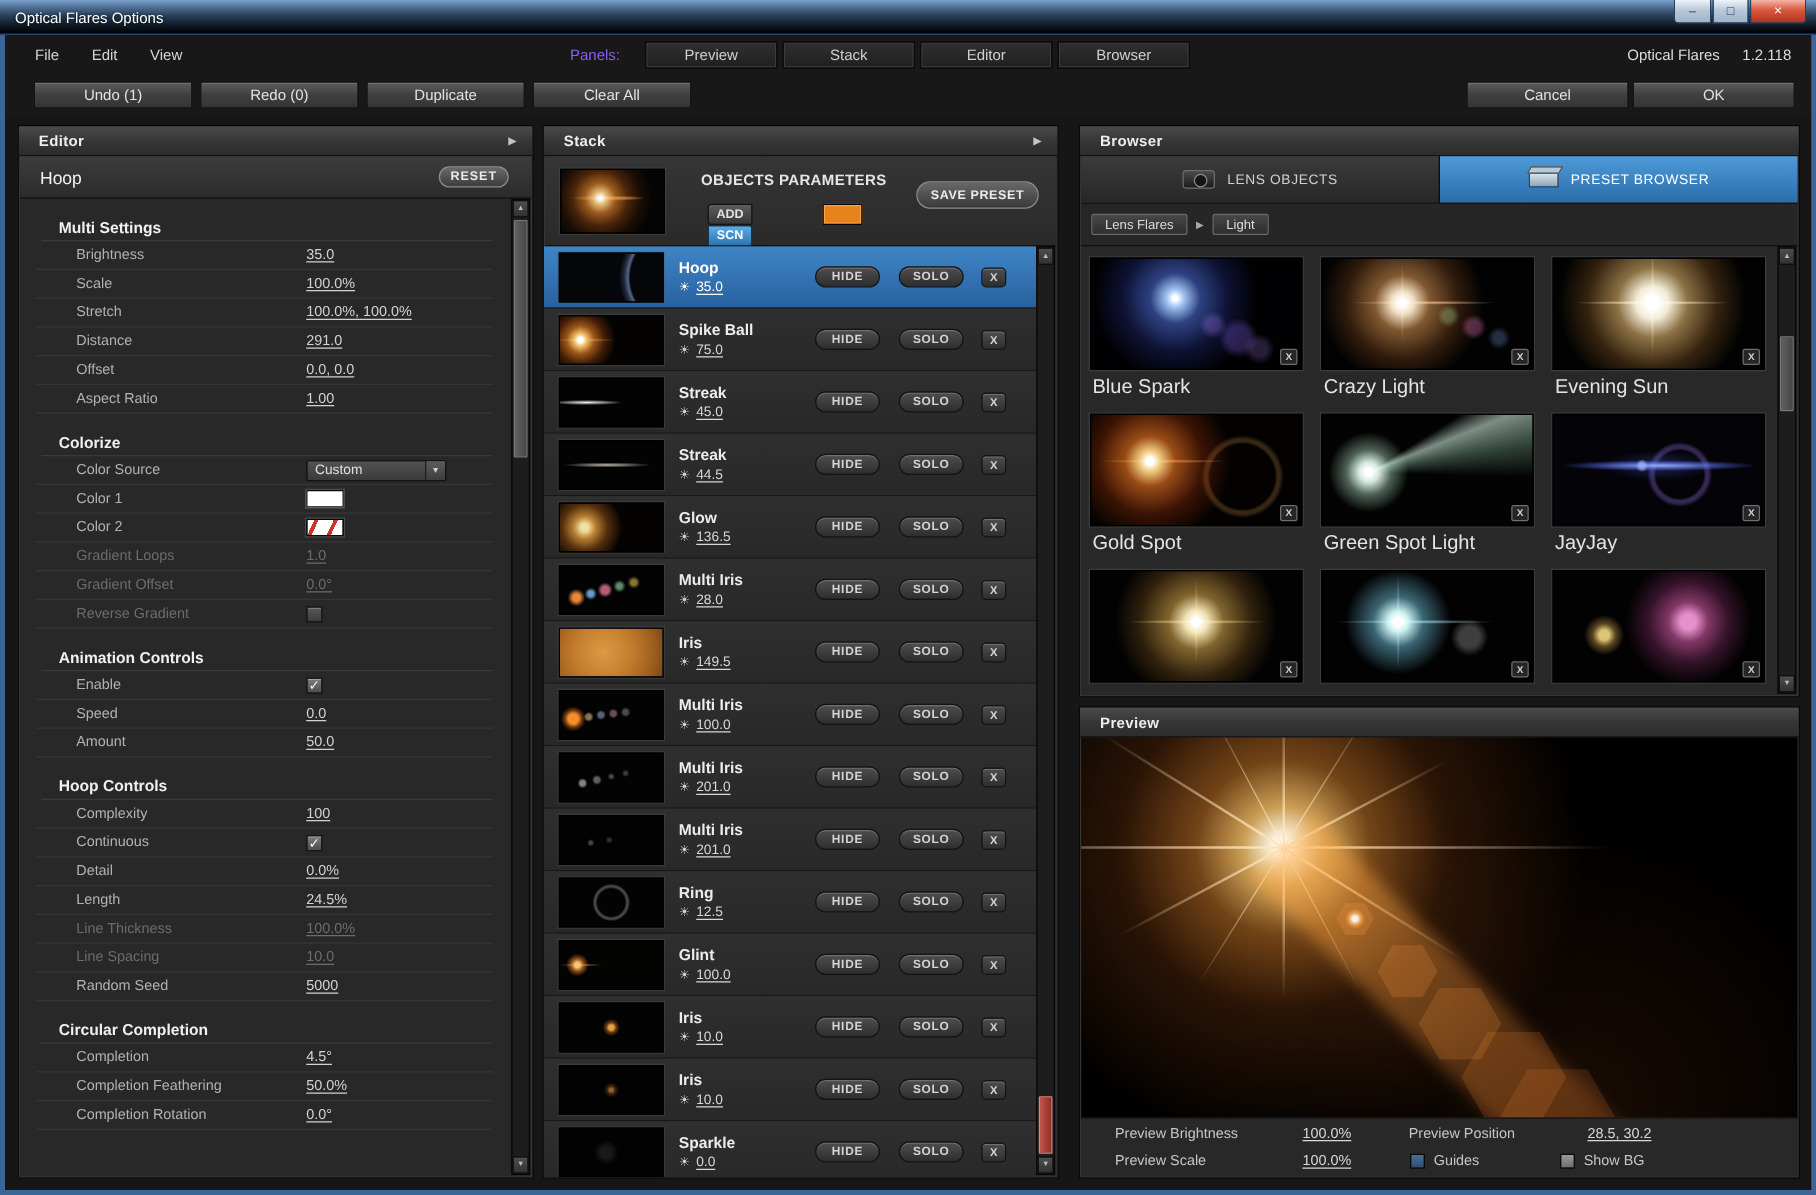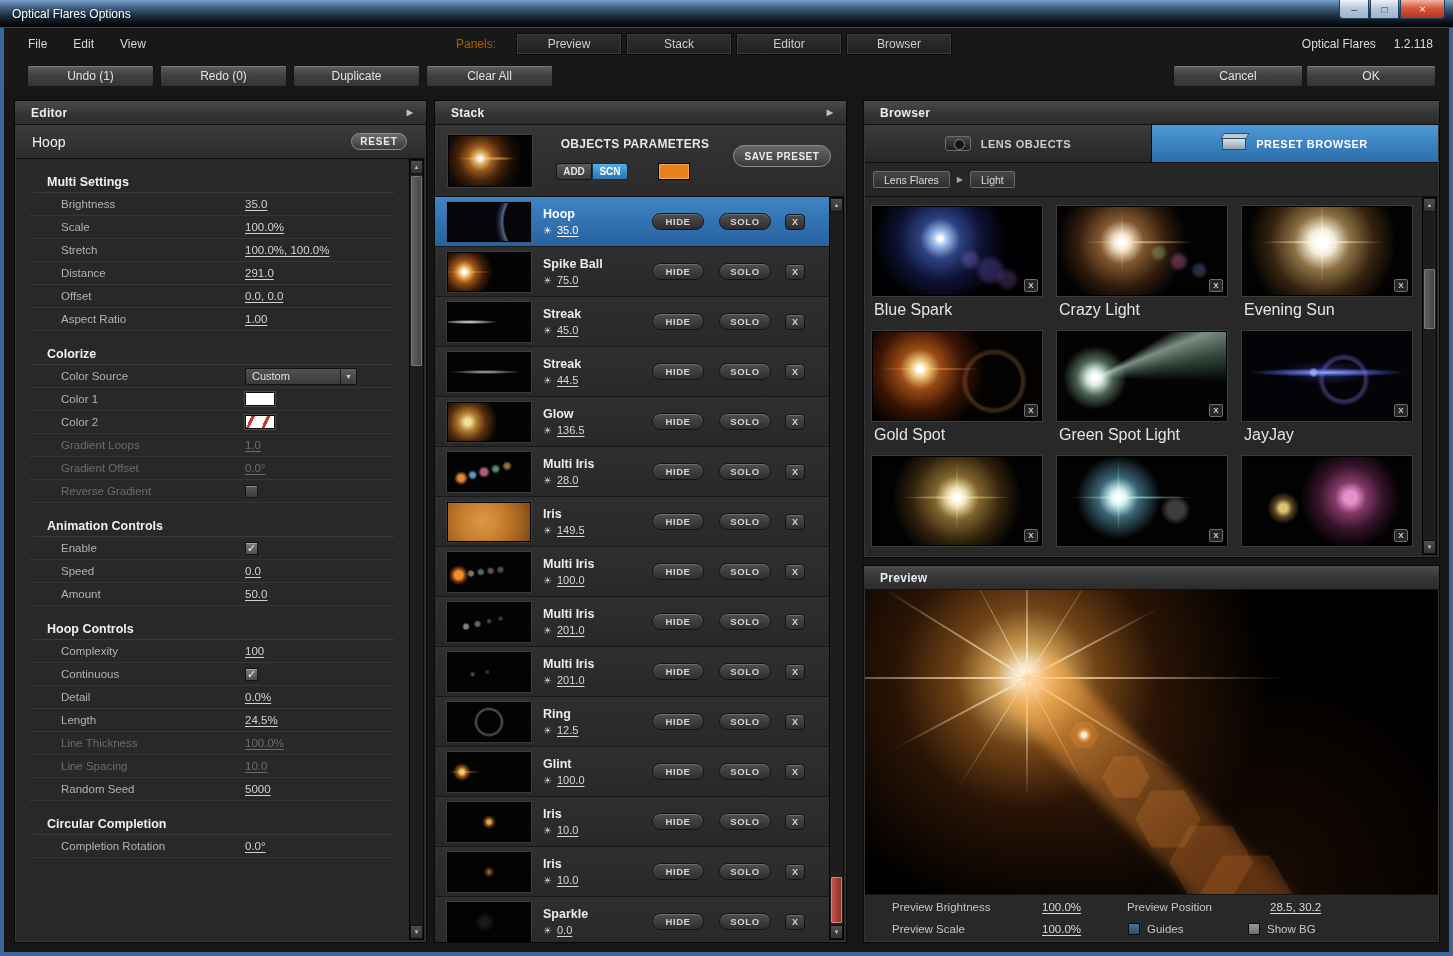--- a/index.html
+++ b/index.html
@@ -17,21 +17,21 @@
     font-size:10px; color:#1c3least a556; background:linear-gradient(#eef3f9,#b9c8da 45%,#9fb3c9); color:#233c58; }
   .win-btn.min { width:30px; border-radius:0 0 0 4px; }
   .win-btn.max { width:29px; }
   .win-btn.close { width:45px; border-radius:0 0 4px 0; background:linear-gradient(#f3b5a6,#d9573e 45%,#b03420); color:#fff; font-size:11px; }
   .frame { position:absolute; left:0; top:28px; width:1453px; height:928px; border:4px solid #3a669a; border-top:none; pointer-events:none; z-index:60; }
 
   
   .menubar { position:absolute; left:4px; right:4px; top:28px; height:32px; background:#181818; }
   .menu-items { position:absolute; left:24px; top:0; height:32px; display:flex; gap:26px; align-items:center; }
   .menu-item { font-size:12px; color:#d6d6d6; }
-  .panels-label { position:absolute; left:452px; top:9px; font-size:12px; color:#a16207; }
+  .panels-label { position:absolute; left:452px; top:9px; font-size:12px; color:#8b5cf6; }
   .panel-buttons { position:absolute; left:512px; top:5px; display:flex; gap:4px; }
   .panel-btn { width:106px; height:22px; display:flex; align-items:center; justify-content:center; font-size:12px; color:#cfcfcf;
     background:linear-gradient(#2f2f2f,#202020); border:1px solid #090909; box-shadow:inset 0 0 0 1px #3c3c3c; }
   .brand { position:absolute; right:16px; top:9px; font-size:12px; color:#dcdcdc; display:flex; gap:18px; }
 
   
   .toolbar { position:absolute; left:4px; right:4px; top:60px; height:34px; background:#181818; }
   .toolbar-buttons { position:absolute; left:23px; top:5px; display:flex; gap:6px; }
   .tool-btn, .tb-right-btn { width:127px; height:22px; display:flex; align-items:center; justify-content:center; font-size:12px; color:#e2e2e2;
     background:linear-gradient(#5e5e5e,#404040 48%,#343434); border:1px solid #151515; border-radius:2px; box-shadow:inset 0 1px 0 rgba(255,255,255,.18); }
@@ -76,21 +76,21 @@
     display:flex; align-items:center; justify-content:center; font-size:6px; color:#bdbdbd; }
   .scroll-btn.up { top:0; } .scroll-btn.down { bottom:0; }
   .scroll-thumb { position:absolute; left:1px; right:1px; background:linear-gradient(90deg,#616161,#474747); border:1px solid #787878; border-radius:1px; }
   .scroll-thumb.red { background:linear-gradient(90deg,#c2554c,#8f2f27); border:1px solid #d4857d; }
 
   
   .stack-global { position:absolute; left:1px; right:1px; top:24px; height:72px; background:linear-gradient(#353535,#2a2a2a); border-bottom:1px solid #101010; }
   .thumb-frame { border:1px solid #000; box-shadow:0 0 0 1px rgba(90,90,90,.35); }
   .global-thumb { position:absolute; left:12px; top:10px; width:84px; height:52px; }
   .global-title { position:absolute; left:118px; top:12px; width:162px; text-align:center; font-size:12px; font-weight:bold; color:#e6e6e6; letter-spacing:.3px; }
-  .add-scn { position:absolute; left:120px; top:38px; display:flex; }
+  .add-scn { position:absolute; left:130px; top:38px; display:flex;flex-direction:column; }
   .add-btn { width:36px; height:17px; border-radius:3px 0 0 3px; background:linear-gradient(#5c5c5c,#383838); border:1px solid #141414;
     display:flex; align-items:center; justify-content:center; font-size:10px; font-weight:bold; color:#e2e2e2; }
   .scn-btn { width:36px; height:17px; border-radius:0 3px 3px 0; background:linear-gradient(#58aee6,#2d74b1); border:1px solid #10314e;
     display:flex; align-items:center; justify-content:center; font-size:10px; font-weight:bold; color:#fff; }
   .global-swatch { position:absolute; left:222px; top:38px; width:32px; height:17px; border:1px solid #050505; box-shadow:inset 0 0 0 1px rgba(255,200,130,.5); }
   .save-preset-btn { position:absolute; right:14px; top:20px; width:98px; height:22px; border-radius:11px; background:linear-gradient(#686868,#3a3a3a);
     border:1px solid #8d8d8d; display:flex; align-items:center; justify-content:center; font-size:10px; font-weight:bold; letter-spacing:.5px; color:#ececec; }
   .stack-list { position:absolute; left:0; right:17px; top:96px; bottom:0; overflow:hidden; }
   .layer-row { height:50px; display:flex; align-items:center; padding-left:12px; background:linear-gradient(#2f2f2f,#282828); border-bottom:1px solid #181818; }
   .layer-row.selected { background:linear-gradient(#3f85c6,#28619f); }
@@ -103,21 +103,21 @@
   .bright-val { font-size:11px; color:#d8d8d8; text-decoration:underline; text-underline-offset:2px; }
   .layer-row.selected .bright-val, .layer-row.selected .sun-icon { color:#fff; }
   .pill-btn { width:52px; height:17px; border-radius:9px; flex:none; background:linear-gradient(#4e4e4e,#2e2e2e); border:1px solid #131313;
     box-shadow:inset 0 1px 0 rgba(255,255,255,.2); display:flex; align-items:center; justify-content:center; font-size:9.5px; font-weight:bold; letter-spacing:.6px; color:#d4d4d4; }
   .hide-btn { margin-left:2px; } .solo-btn { margin-left:15px; }
   .x-btn { margin-left:14px; width:20px; height:16px; border-radius:4px; flex:none; background:linear-gradient(#4e4e4e,#2e2e2e); border:1px solid #131313;
     box-shadow:inset 0 1px 0 rgba(255,255,255,.2); display:flex; align-items:center; justify-content:center; font-size:9px; font-weight:bold; color:#d4d4d4; }
 
   
   .browser-tabs { position:absolute; left:1px; right:1px; top:24px; height:38px; display:flex; border-bottom:1px solid #0d0d0d; }
-  .browser-tab { flex:1; display:flex; align-items:center; justify-content:center; gap:10px; font-size:11px; font-weight:bold; letter-spacing:.5px;
+  .browser-tab { flex:1; display:flex; align-items:center; justify-content:center; gap:10px; font-size:11px; font-weight:normal; letter-spacing:.5px;
     color:#cfcfcf; background:linear-gradient(#3b3b3b,#272727); border-right:1px solid #0d0d0d; }
   .browser-tab.active { background:linear-gradient(#4e9ad8,#2b6dab); color:#fff; border-right:none; }
   .tab-icon { display:inline-block; }
   .camera-icon { width:26px; height:15px; background:linear-gradient(#4a4a4a,#1c1c1c); border:1px solid #6d6d6d; border-radius:3px; position:relative; }
   .camera-icon::after { content:""; position:absolute; left:8px; top:2px; width:9px; height:9px; border-radius:50%; background:#151515; border:1px solid #8a8a8a; }
   .box-icon { width:24px; height:13px; background:linear-gradient(#dfe8f0,#8fa6b8); border:1px solid #33495c; position:relative; }
   .box-icon::after { content:""; position:absolute; left:-1px; top:-5px; width:24px; height:4px; background:#b9c9d6; border:1px solid #33495c; transform:skewX(-30deg); }
   .breadcrumb-bar { position:absolute; left:1px; right:1px; top:62px; height:34px; background:#262626; border-bottom:1px solid #101010; display:flex; align-items:center; padding-left:8px; gap:7px; }
   .bc-btn { height:17px; padding:0 10px; display:flex; align-items:center; background:linear-gradient(#474747,#2e2e2e); border:1px solid #6a6a6a; border-radius:2px; font-size:10.5px; color:#dcdcdc; }
   .bc-sep { font-size:8px; color:#a8a8a8; }
@@ -378,20 +378,28 @@
         <div class="ed-row disabled">
           <span class="ed-label">Line Spacing</span>
           <span class="ed-value">10.0</span>
         </div>
         <div class="ed-row">
           <span class="ed-label">Random Seed</span>
           <span class="ed-value">5000</span>
         </div>
         <div class="ed-heading">Circular Completion</div>
         <div class="ed-row">
+          <span class="ed-label">Completion</span>
+          <span class="ed-value">4.5°</span>
+        </div>
+        <div class="ed-row">
+          <span class="ed-label">Completion Feathering</span>
+          <span class="ed-value">50.0%</span>
+        </div>
+        <div class="ed-row">
           <span class="ed-label">Completion Rotation</span>
           <span class="ed-value">0.0°</span>
         </div>
       </div>
     <div class="scrollbar" style="right:2px; top:58px; bottom:2px;">
       <div class="scroll-btn up">▲</div>
       <div class="scroll-thumb" style="top:16px; height:190px;"></div>
       <div class="scroll-btn down">▼</div>
     </div>
   </div>

